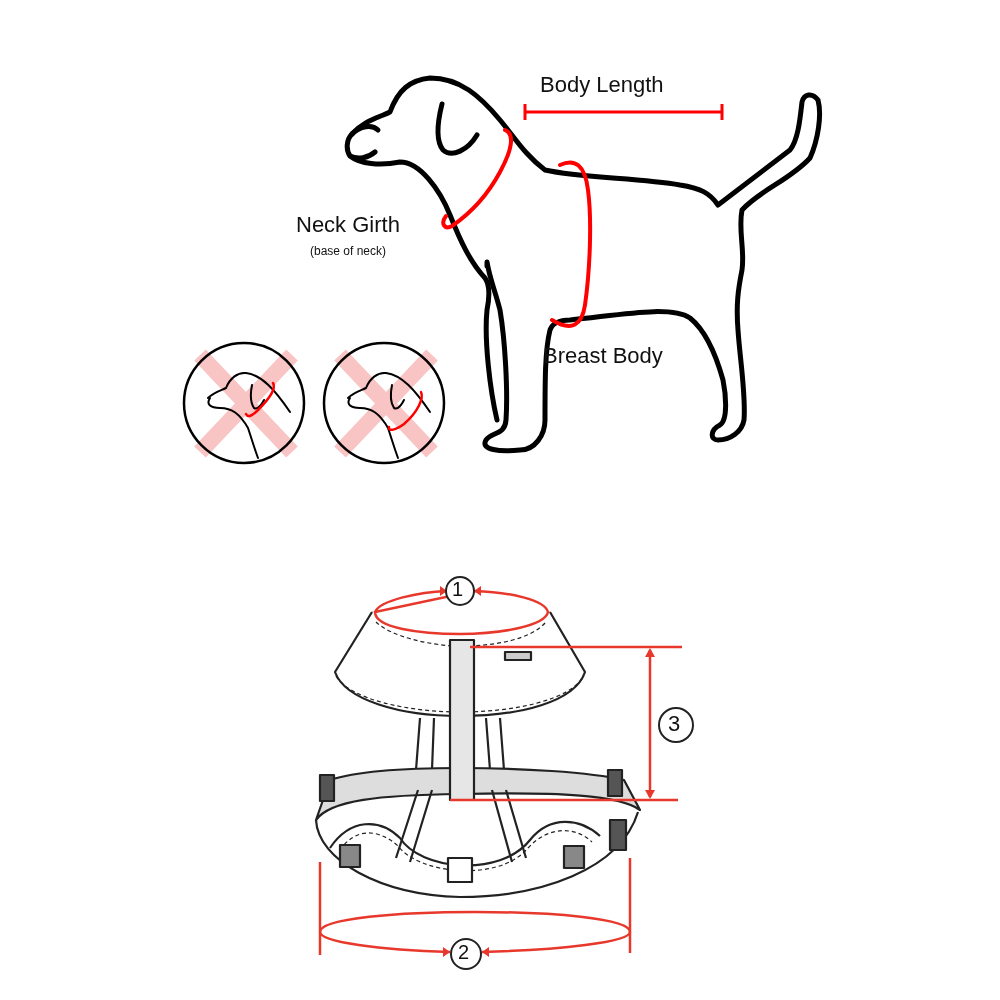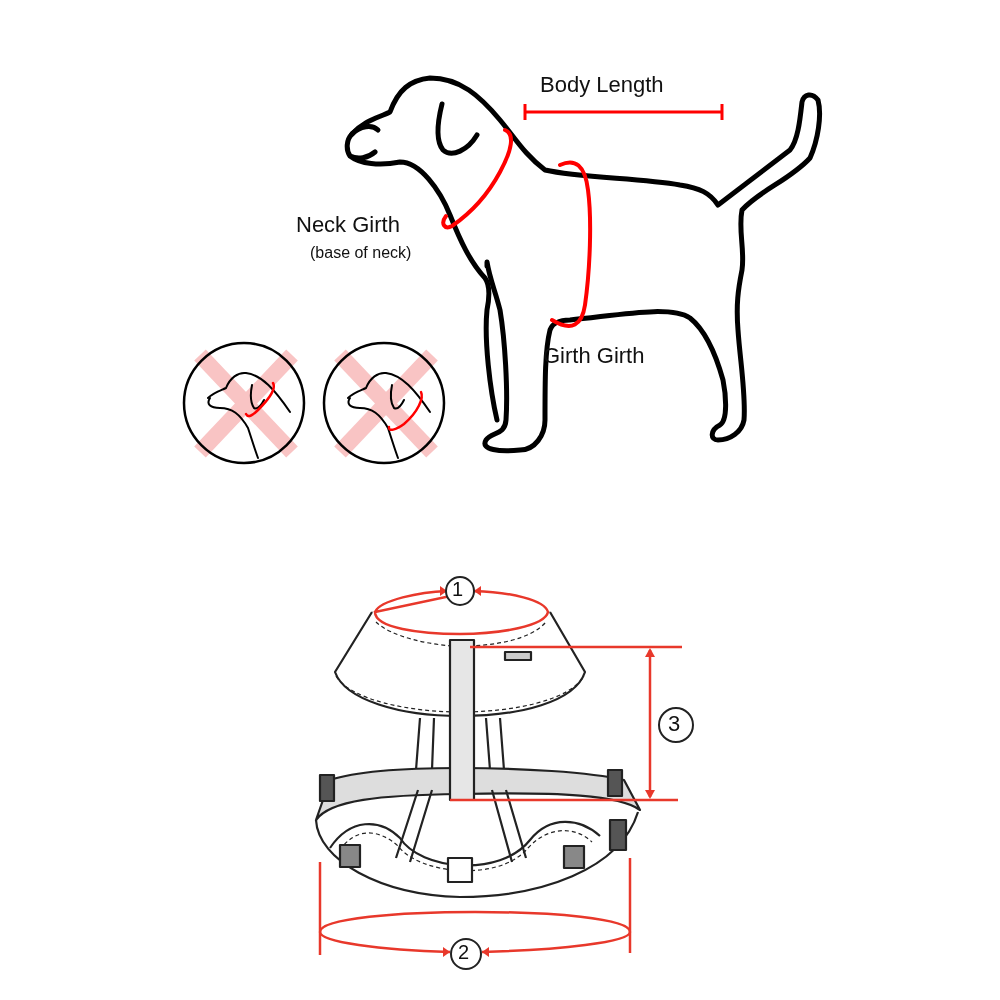--- a/index.html
+++ b/index.html
@@ -1,20 +1,20 @@
 <!DOCTYPE html>
 <html><head>
   <meta charset="utf-8">
   <style>
     html, body { margin: 0; padding: 0; background: #ffffff; }
     body { width: 1000px; height: 1000px; position: relative; overflow: hidden; font-family: "Liberation Sans", sans-serif; }
     svg { position: absolute; left: 0; top: 0; }
     .lbl { position: absolute; color: #111; white-space: nowrap; font-family: "Liberation Sans", sans-serif; }
     .lbl-big { font-size: 22px; }
-    .lbl-small { font-size: 16px; text-align: center; }
+    .lbl-small { font-size: 12px; text-align: center; }
   </style>
 </head>
 <body>
 
 <svg width="1000" height="1000" viewBox="0 0 1000 1000">
 
   <g fill="none" stroke="#000" stroke-width="5" stroke-linecap="round" stroke-linejoin="round">
 
     <path d="M352 134 C365 120 378 118 390 112 C398 90 410 80 430 78 C460 78 480 96 500 120 C515 138 525 155 545 170 C580 178 640 178 680 185 C700 188 710 193 718 205 L790 150 C798 140 800 120 802 102 C804 94 812 92 818 100 C822 115 818 140 810 158 C790 180 760 190 742 210 C738 230 745 250 742 270 C738 290 736 305 738 330 C740 360 746 395 744 420 C742 432 730 440 718 440 C710 440 710 430 720 425 C728 420 726 395 723 380 C716 355 705 330 690 318 C670 305 620 315 570 320 C560 320 553 322 550 330 C545 350 545 380 545 420 C545 435 535 450 520 450 C500 452 480 450 486 440 C492 432 505 435 506 420 C508 390 505 340 500 310 C495 290 490 280 487 262 L487 266"></path>
 
@@ -124,17 +124,17 @@
     <polygon points="482,952 489,947 489,957" fill="#e8382b" stroke="none"></polygon>
   </g>
   <g>
     <circle cx="466" cy="954" r="15" fill="#fff" stroke="#222" stroke-width="2"></circle>
   </g>
 </svg>
 
 <div class="lbl lbl-big" style="left:540px; top:72px;">Body Length</div>
 <div class="lbl lbl-big" style="left:296px; top:212px;">Neck Girth</div>
 <div class="lbl lbl-small" style="left:310px; top:244px;">(base of neck)</div>
-<div class="lbl lbl-big" style="left:543px; top:343px;">Girth Girth</div>
+<div class="lbl lbl-big" style="left:543px; top:343px;">Breast Body</div>
 
 <div class="lbl" style="left:452px; top:578px; font-size:20px;">1</div>
 <div class="lbl" style="left:458px; top:941px; font-size:20px;">2</div>
 <div class="lbl" style="left:668px; top:711px; font-size:22px;">3</div>
 
 </body></html>

